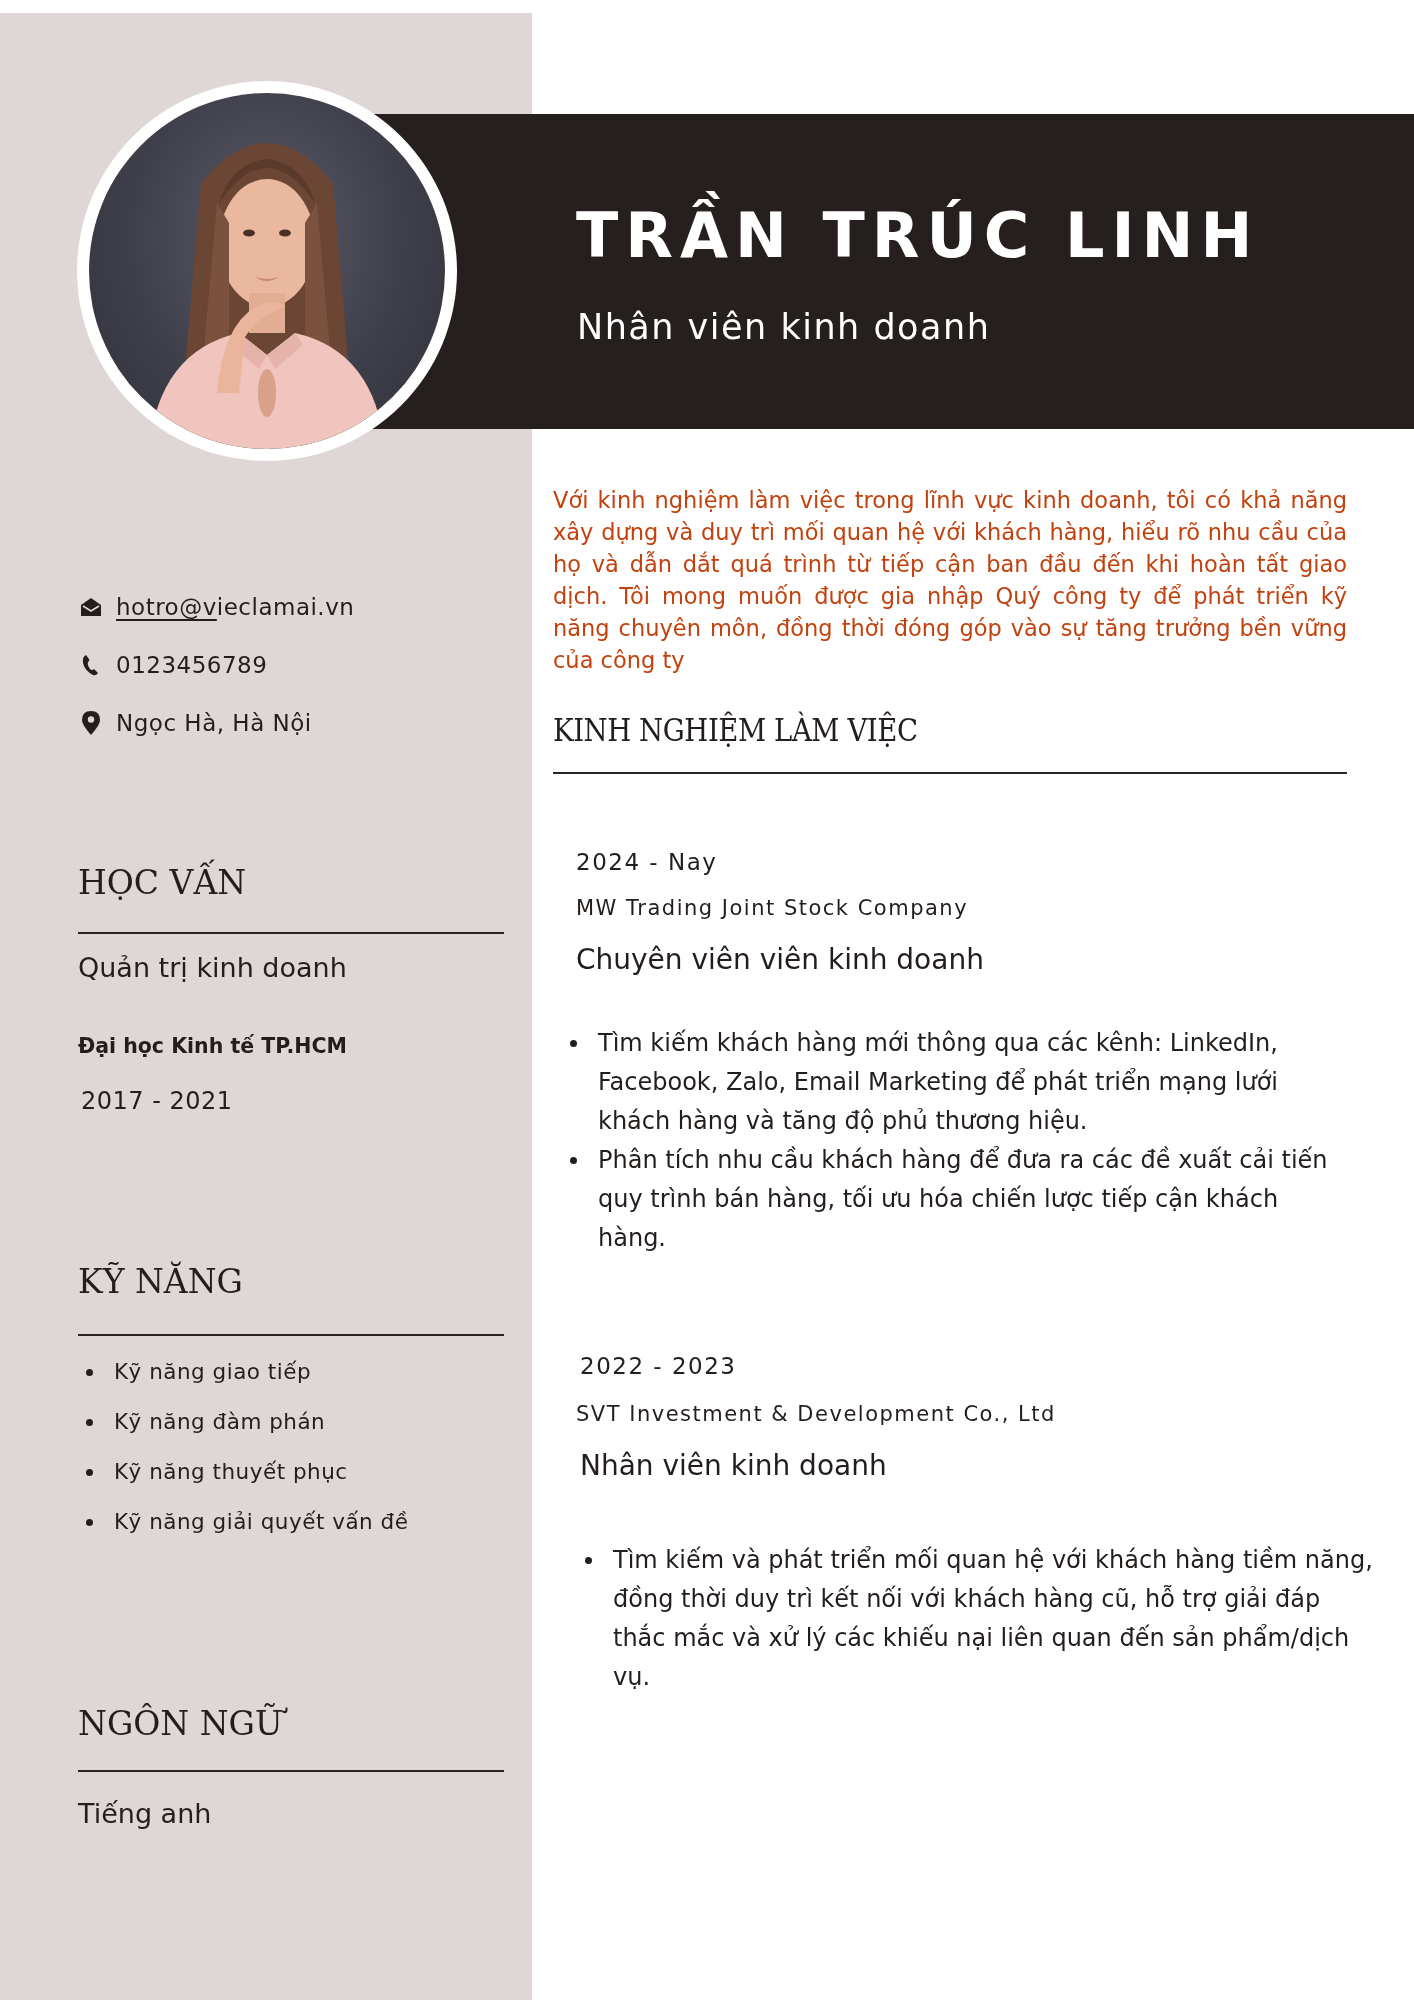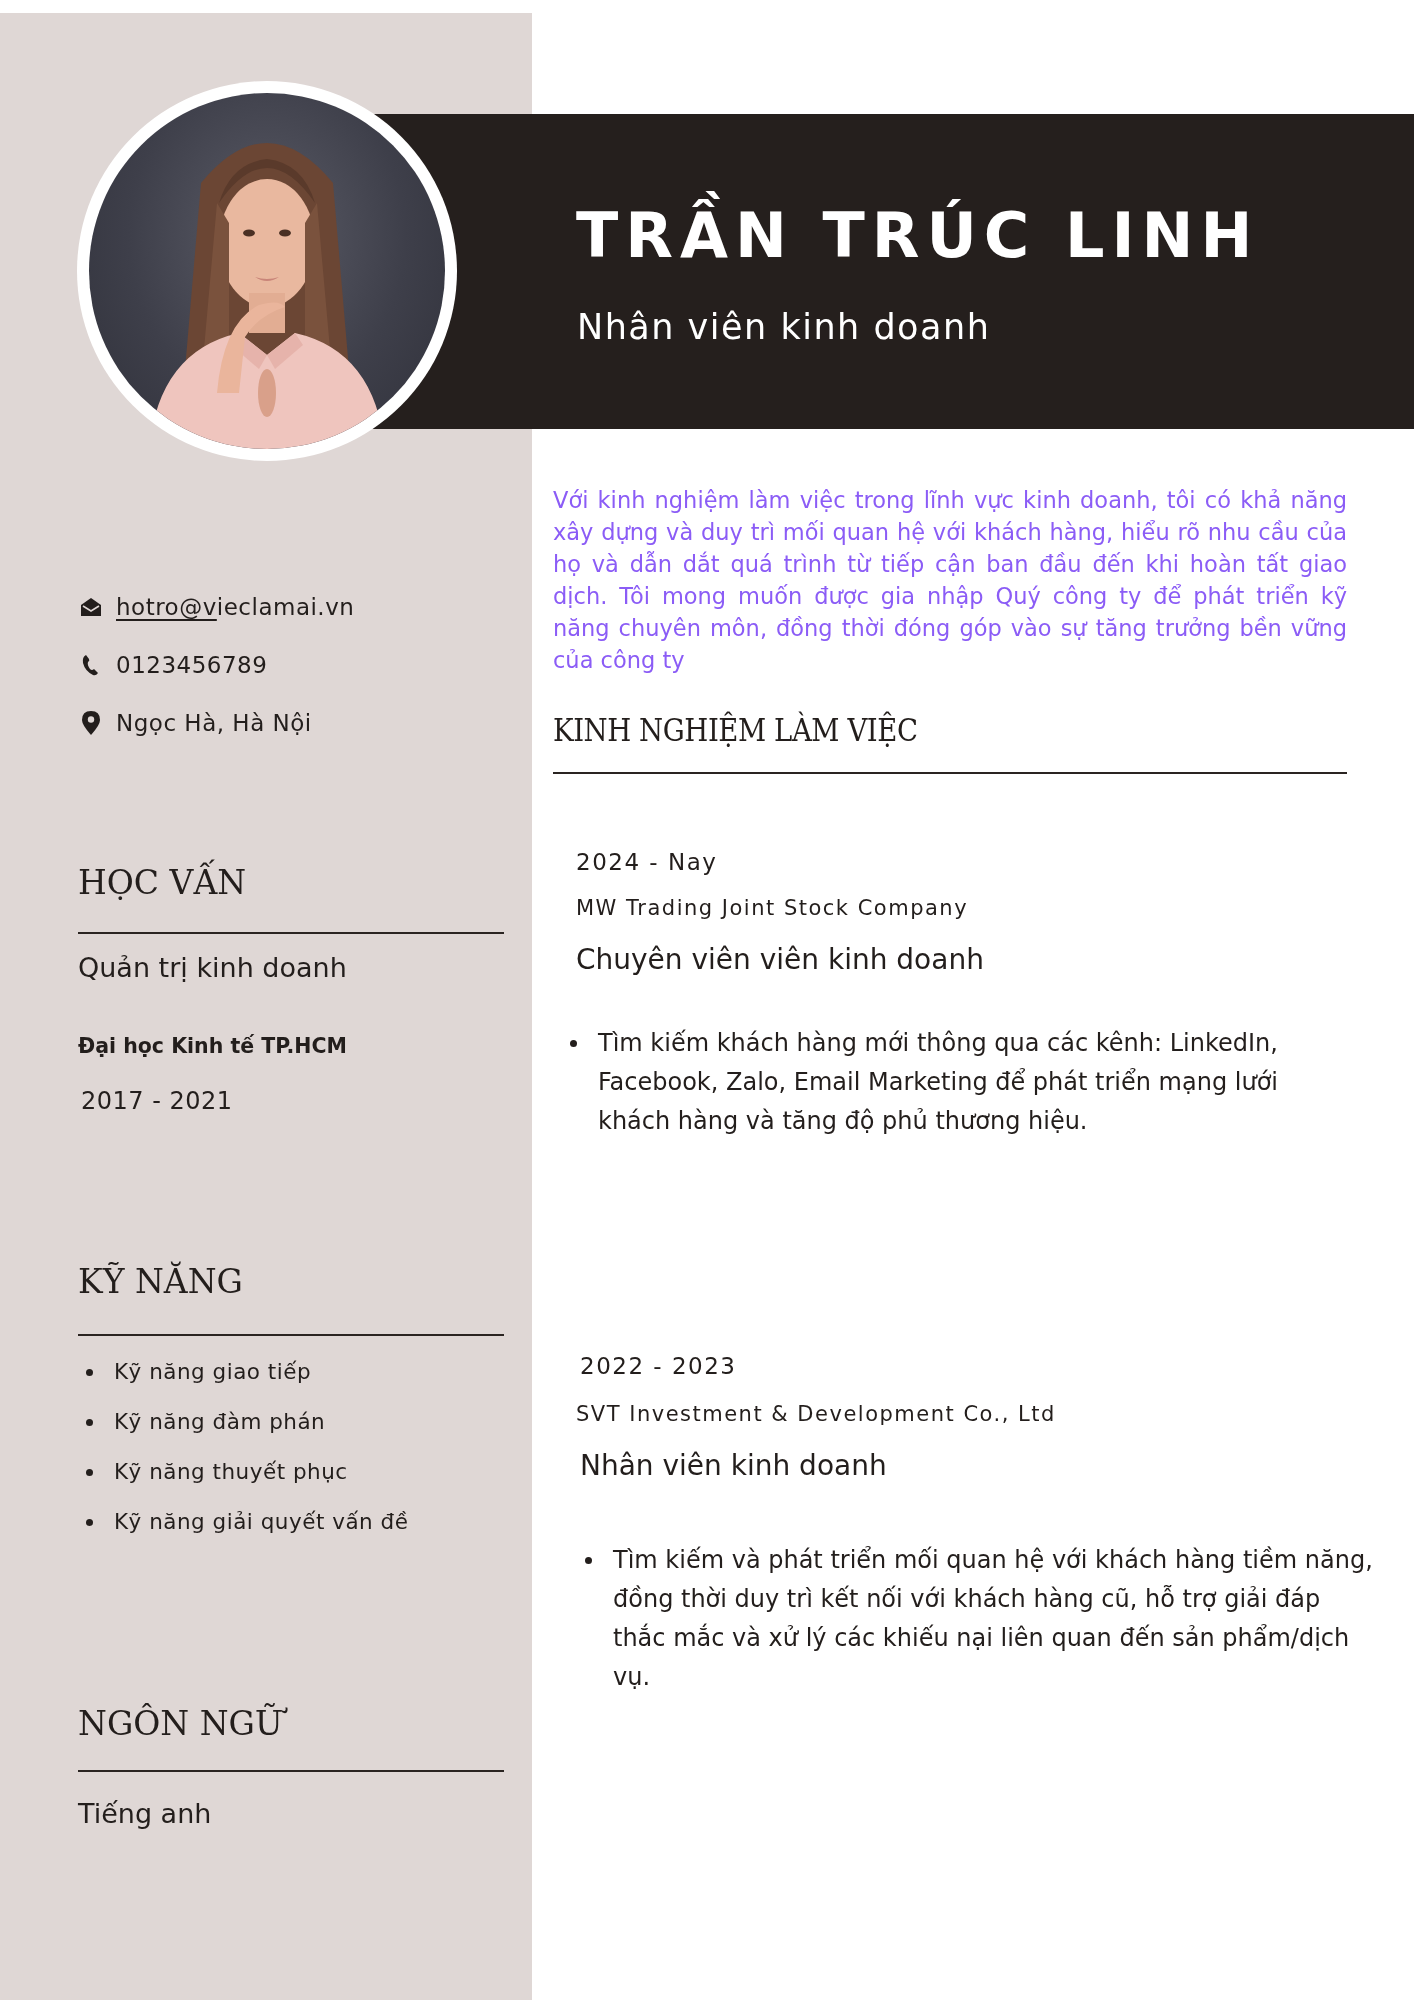--- a/index.html
+++ b/index.html
@@ -35,21 +35,21 @@
     line-height:1;
   }
   .role {
     position:absolute; left:577px; top:306px;
     font-size:35px; letter-spacing:1.5px; color:#ffffff; white-space:nowrap;
     line-height:1.2;
   }
 
   .summary {
     position:absolute; left:553px; top:484px; width:794px;
-    font-size:22.5px; line-height:32px; text-align:justify; color:#8b5cf6;
+    font-size:22.5px; line-height:32px; text-align:justify; color:#c2410c;
   }
 
   .h-serif {
     position:absolute; font-family:"DejaVu Serif", "Liberation Serif", serif;
     color:#231e1c; white-space:nowrap; line-height:1; font-weight:normal;
   }
   .rule { position:absolute; height:2px; background:#2a2421; }
 
   .contact-row { position:absolute; left:80px; height:30px; display:flex; align-items:center; }
   .contact-row .ic { width:22px; height:24px; display:flex; align-items:center; justify-content:center; }
@@ -158,20 +158,21 @@
 <div class="summary">Với kinh nghiệm làm việc trong lĩnh vực kinh doanh, tôi có khả năng xây dựng và duy trì mối quan hệ với khách hàng, hiểu rõ nhu cầu của họ và dẫn dắt quá trình từ tiếp cận ban đầu đến khi hoàn tất giao dịch. Tôi mong muốn được gia nhập Quý công ty để phát triển kỹ năng chuyên môn, đồng thời đóng góp vào sự tăng trưởng bền vững của công ty</div>
 
 <div class="h-serif" style="left:553px; top:714px; font-size:32px; letter-spacing:-0.5px; transform:scaleX(0.86); transform-origin:left;">KINH NGHIỆM LÀM VIỆC</div>
 <div class="rule" style="left:553px; top:772px; width:794px;"></div>
 
 <div class="job-date" style="left:576px; top:849px;">2024 - Nay</div>
 <div class="job-company" style="left:576px; top:896px;">MW Trading Joint Stock Company</div>
 <div class="job-title" style="left:576px; top:943px;">Chuyên viên viên kinh doanh</div>
 <ul class="bullets" style="left:568px; top:1024px; width:780px;">
   <li>Tìm kiếm khách hàng mới thông qua các kênh: LinkedIn, Facebook, Zalo, Email Marketing để phát triển mạng lưới khách hàng và tăng độ phủ thương hiệu.</li>
+  <li>Phân tích nhu cầu khách hàng để đưa ra các đề xuất cải tiến quy trình bán hàng, tối ưu hóa chiến lược tiếp cận khách hàng.</li>
 </ul>
 
 <div class="job-date" style="left:580px; top:1353px;">2022 - 2023</div>
 <div class="job-company" style="left:576px; top:1402px;">SVT Investment &amp; Development Co., Ltd</div>
 <div class="job-title" style="left:580px; top:1449px;">Nhân viên kinh doanh</div>
 <ul class="bullets" style="left:583px; top:1541px; width:790px;">
   <li>Tìm kiếm và phát triển mối quan hệ với khách hàng tiềm năng, đồng thời duy trì kết nối với khách hàng cũ, hỗ trợ giải đáp thắc mắc và xử lý các khiếu nại liên quan đến sản phẩm/dịch vụ.</li>
 </ul>
 
 </body></html>

